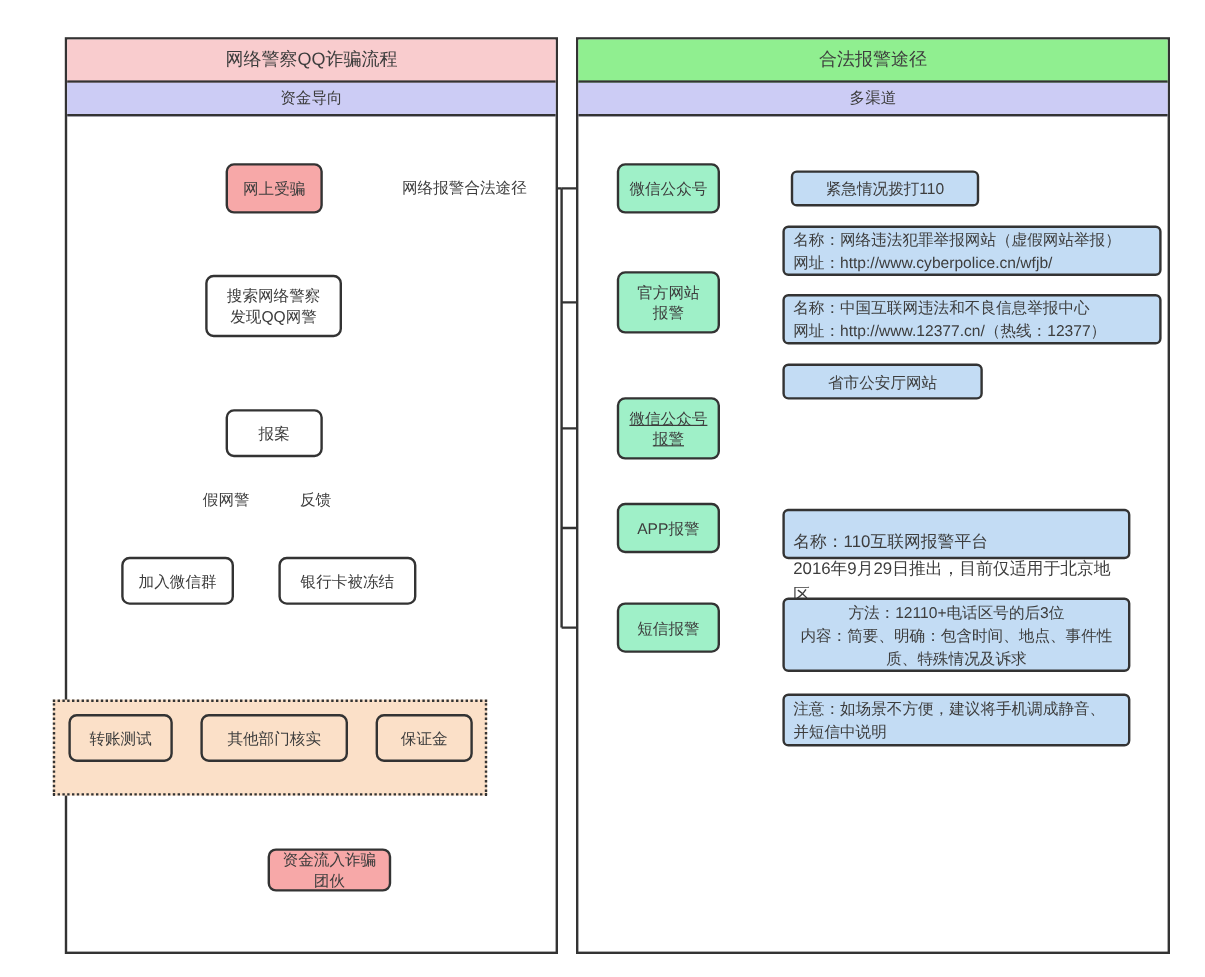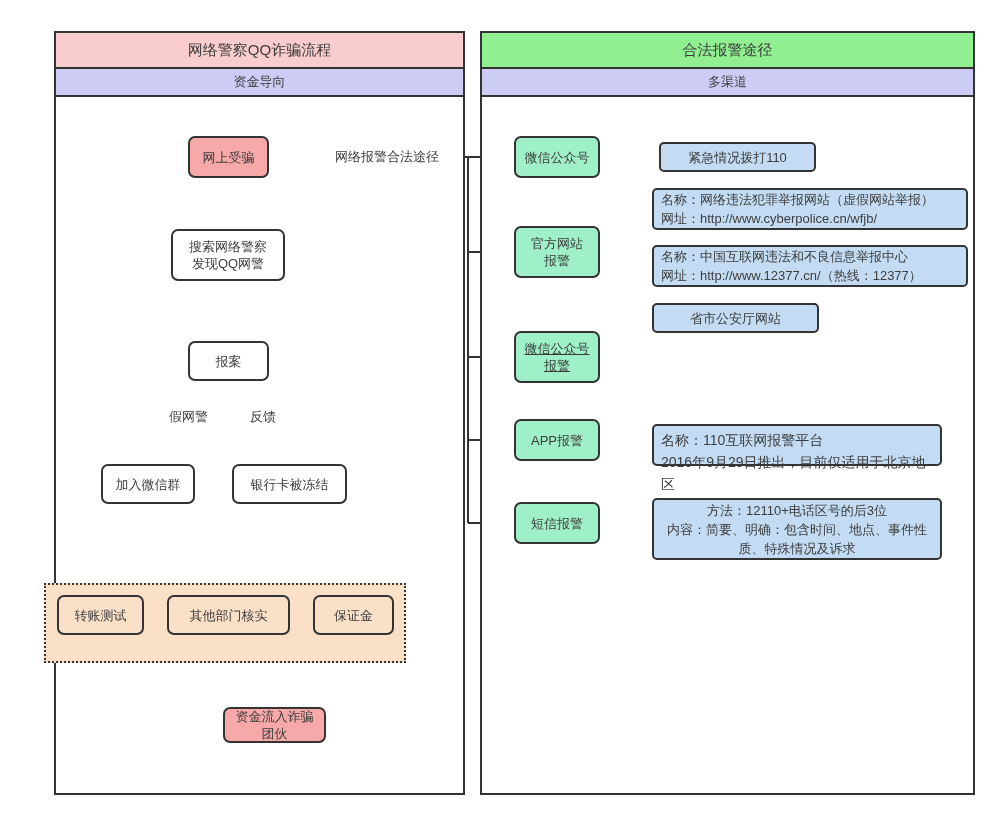--- a/index.html
+++ b/index.html
@@ -93,21 +93,21 @@
     line-height: 19px;
     white-space: pre-line;
   }
   .node.blue.center {
     justify-content: center;
     text-align: center;
   }
   .node.overflowtext {
     overflow: visible;
     align-items: flex-start;
-    padding-top: 3px;
+    padding-top: 14px;
   }
 
   
   .dotted-group {
     position: absolute;
     box-sizing: border-box;
     border: 2px dotted #333333;
     background: #fbe0c8;
   }
 
@@ -240,14 +240,15 @@
 网址：http://www.12377.cn/（热线：12377）</div>
 
   <div class="node blue center" style="left:652px; top:303px; width:167px; height:30px;">省市公安厅网站</div>
 
   <div class="node blue overflowtext" style="left:652px; top:424px; width:290px; height:42px; line-height:22px; font-size:14px;">名称：110互联网报警平台
 2016年9月29日推出，目前仅适用于北京地区</div>
 
   <div class="node blue" style="left:652px; top:498px; width:290px; height:62px; align-items:center;text-align:center;">方法：12110+电话区号的后3位
 内容：简要、明确：包含时间、地点、事件性质、特殊情况及诉求</div>
 
+  <div class="node blue" style="left:652px; top:578px; width:290px; height:44px; align-items:center;">注意：如场景不方便，建议将手机调成静音、并短信中说明</div>
 
 </div>
 
 </body></html>

